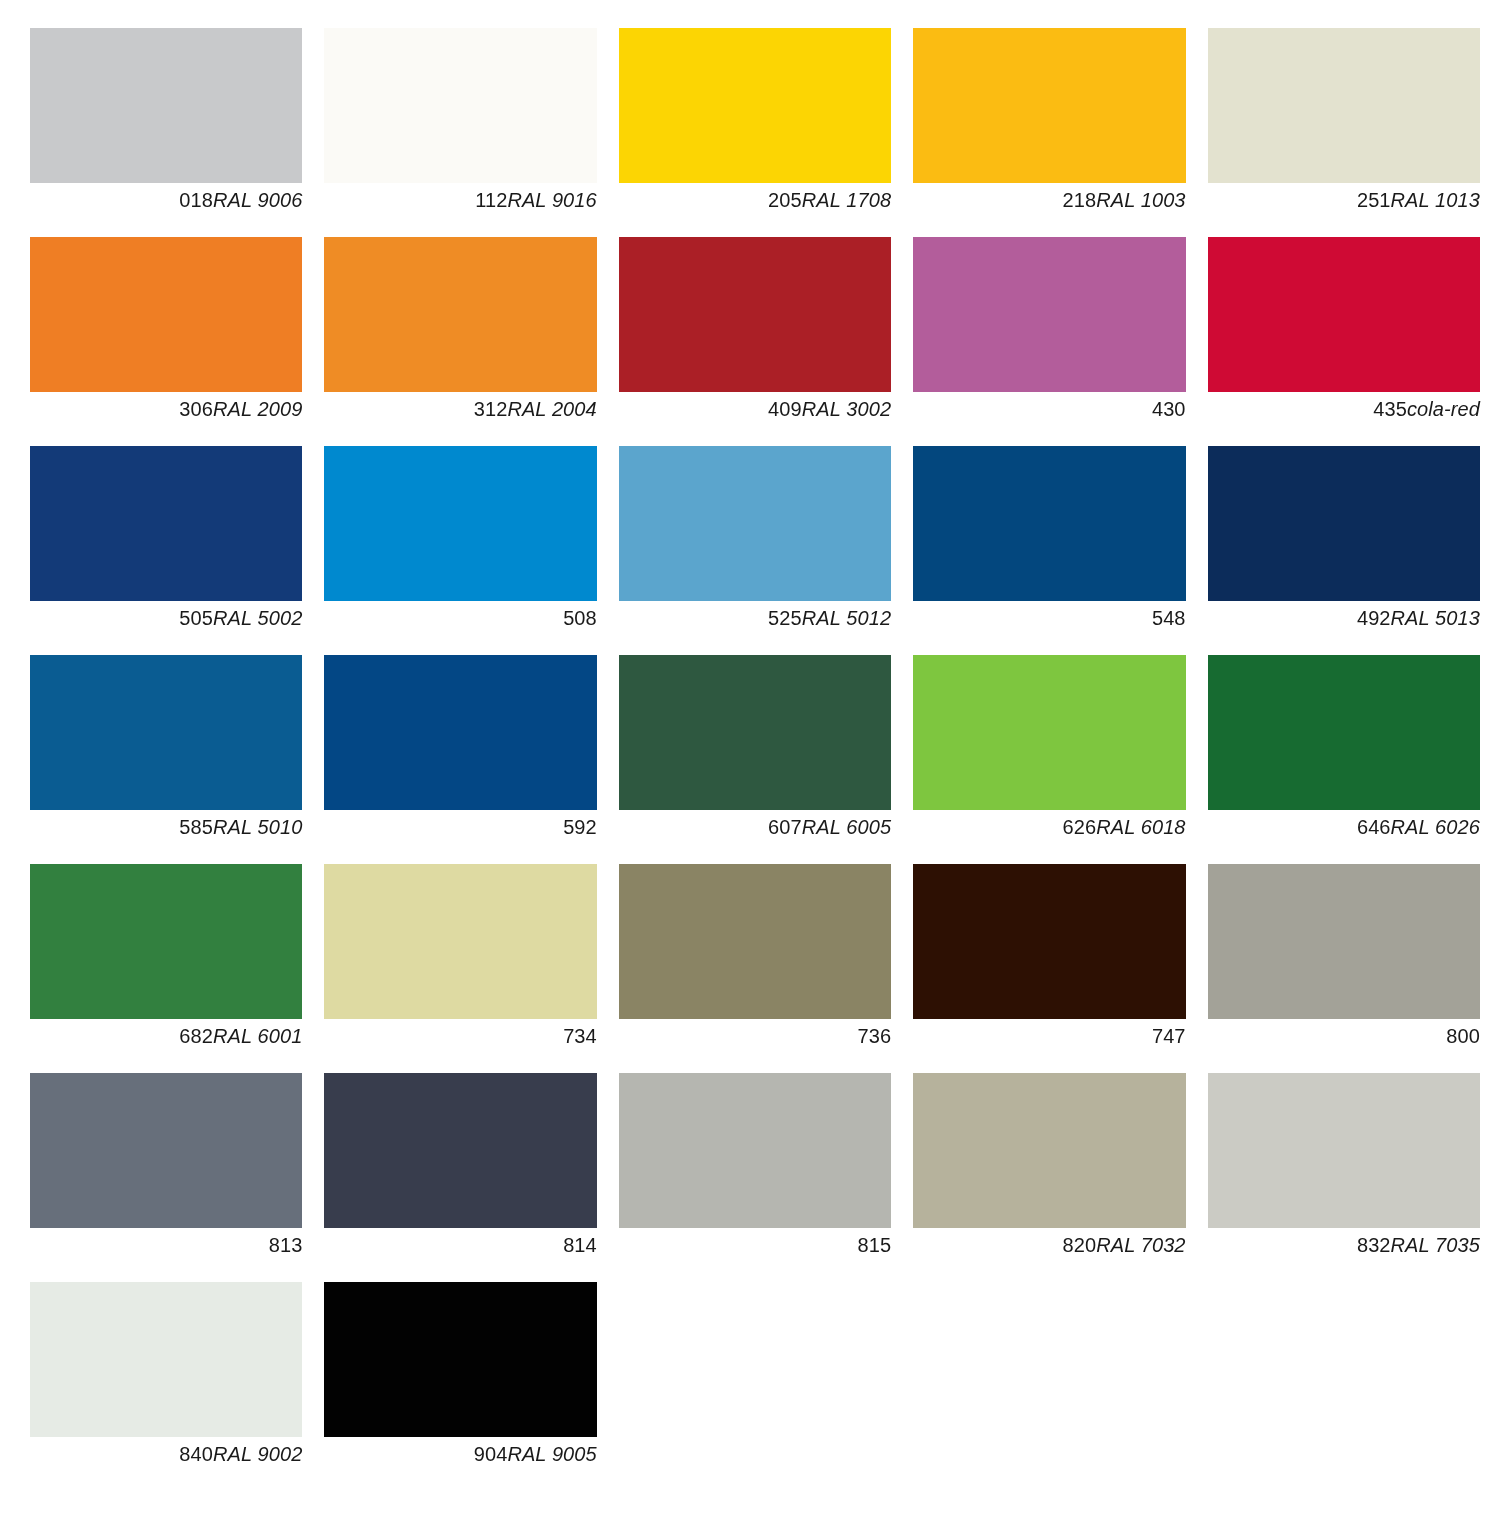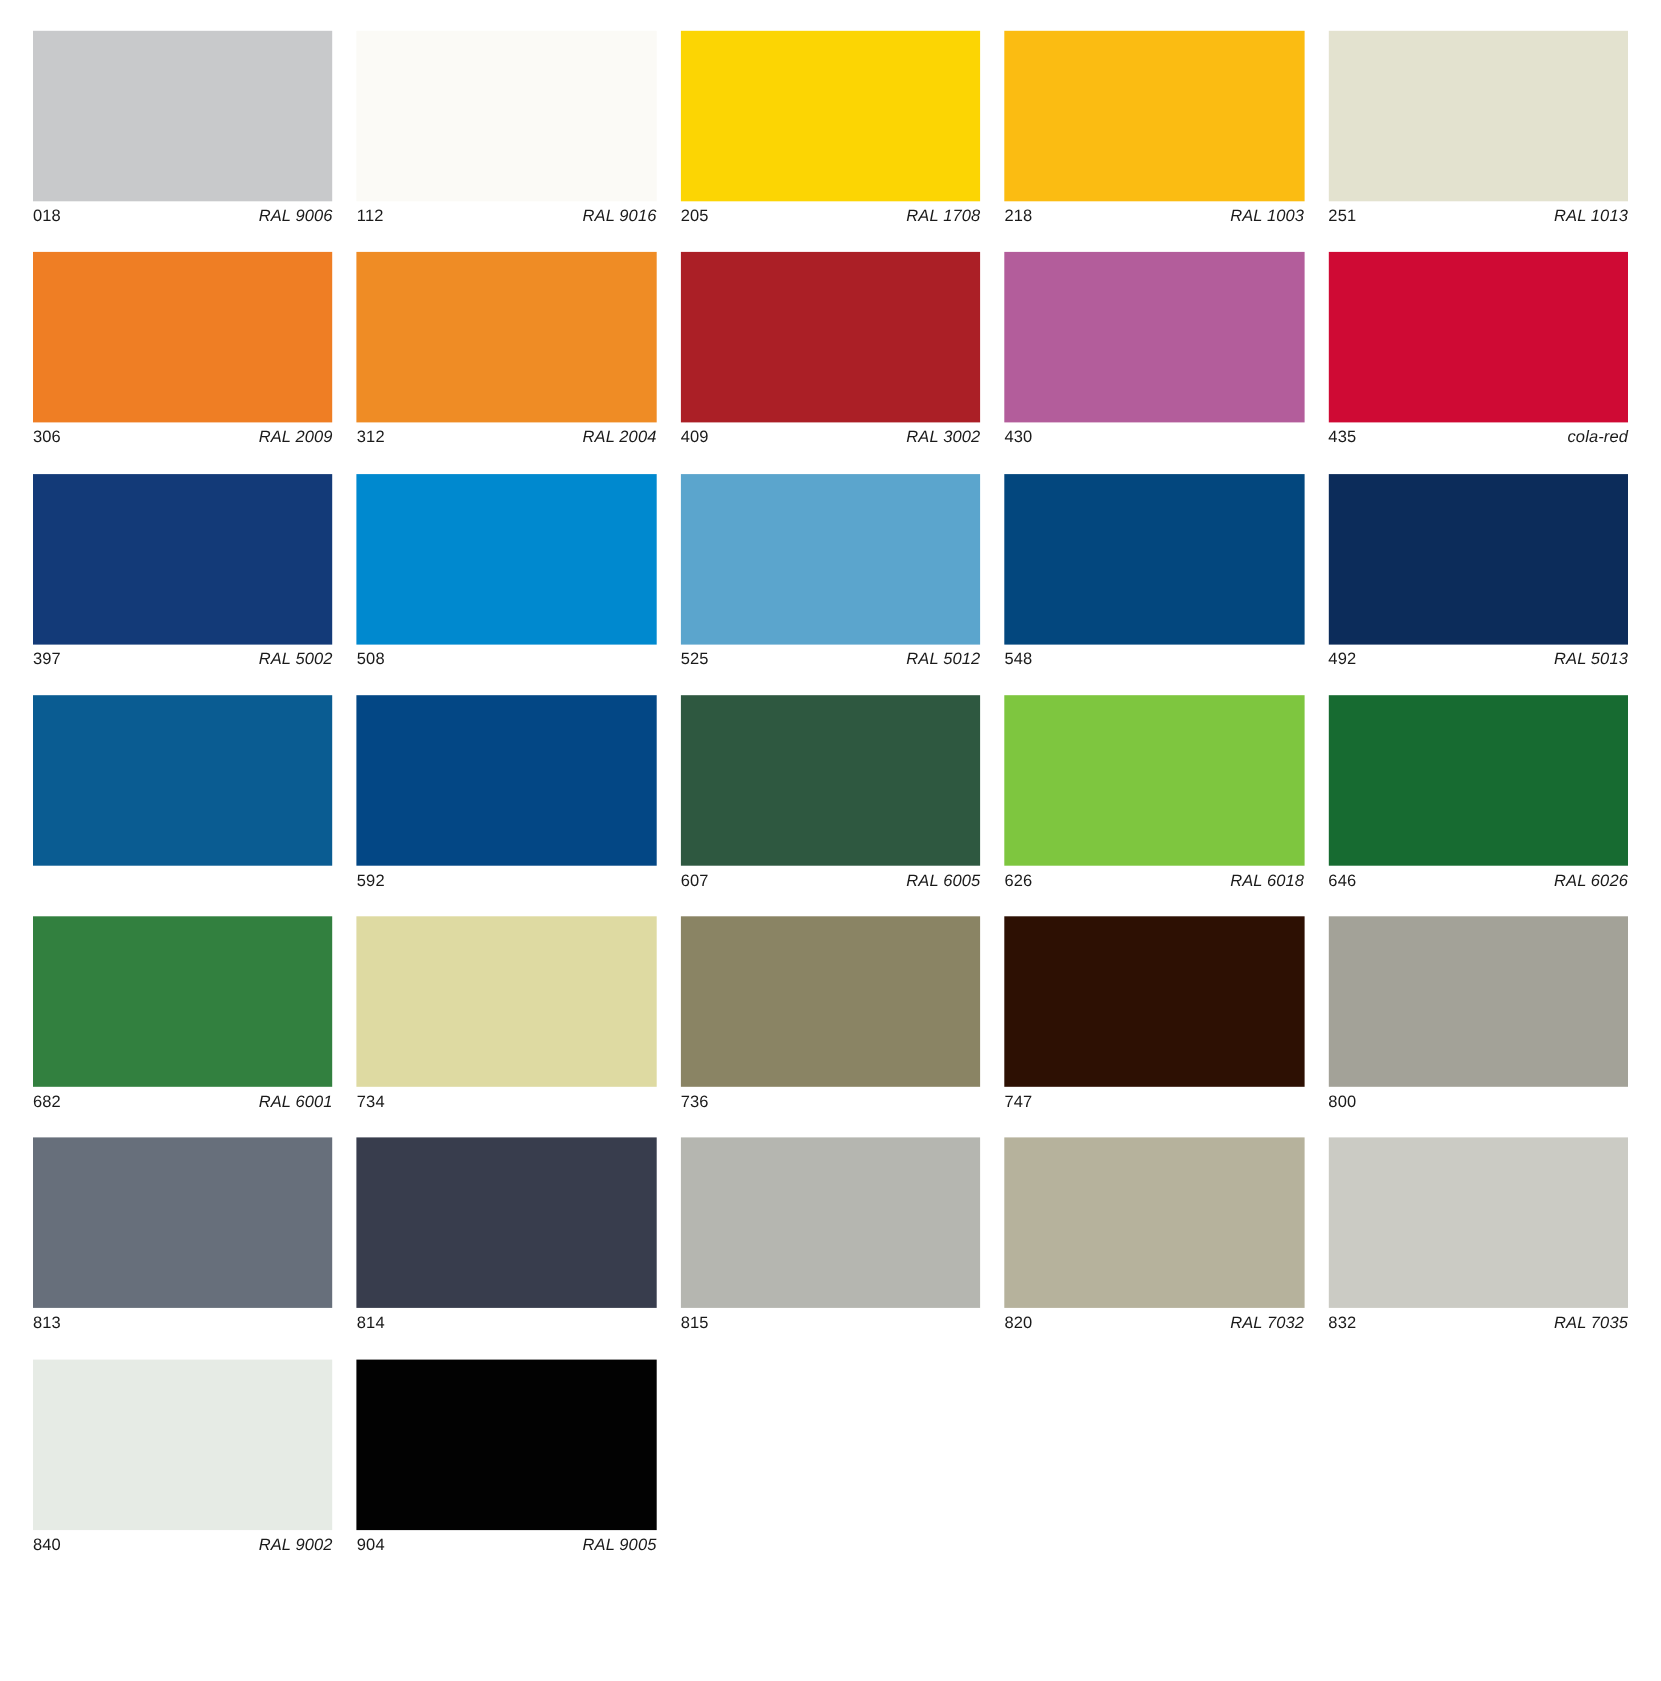--- a/index.html
+++ b/index.html
@@ -26,23 +26,23 @@
   .swatch-cell {
     margin-bottom: 21px;
   }
   .swatch-chip {
     width: 100%;
     height: 155px;
     display: block;
   }
   .swatch-label {
     display: flex;
-    justify-content: space-between;
+    justify-content: flex-end;
     align-items: baseline;
-    font-size: 15px;
+    font-size: 20px;
     line-height: 1.55;
     padding-top: 2px;
     letter-spacing: 0.1px;
     white-space: nowrap;
   }
   .swatch-code {
     text-align: left;
   }
   .swatch-ral {
     text-align: right;
@@ -121,21 +121,21 @@
       <div class="swatch-cell">
         <div class="swatch-chip" style="background-color: rgb(207, 10, 52);"></div>
         <div class="swatch-label">
           <span class="swatch-code">435</span>
           <span class="swatch-ral">cola-red</span>
         </div>
       </div>
       <div class="swatch-cell">
         <div class="swatch-chip" style="background-color: rgb(19, 58, 120);"></div>
         <div class="swatch-label">
-          <span class="swatch-code">397</span>
+          <span class="swatch-code">505</span>
           <span class="swatch-ral">RAL 5002</span>
         </div>
       </div>
       <div class="swatch-cell">
         <div class="swatch-chip" style="background-color: rgb(0, 137, 207);"></div>
         <div class="swatch-label">
           <span class="swatch-code">508</span>
           <span class="swatch-ral"></span>
         </div>
       </div>
@@ -155,20 +155,24 @@
       </div>
       <div class="swatch-cell">
         <div class="swatch-chip" style="background-color: rgb(12, 44, 90);"></div>
         <div class="swatch-label">
           <span class="swatch-code">492</span>
           <span class="swatch-ral">RAL 5013</span>
         </div>
       </div>
       <div class="swatch-cell">
         <div class="swatch-chip" style="background-color: rgb(10, 92, 146);"></div>
+        <div class="swatch-label">
+          <span class="swatch-code">585</span>
+          <span class="swatch-ral">RAL 5010</span>
+        </div>
       </div>
       <div class="swatch-cell">
         <div class="swatch-chip" style="background-color: rgb(3, 71, 133);"></div>
         <div class="swatch-label">
           <span class="swatch-code">592</span>
           <span class="swatch-ral"></span>
         </div>
       </div>
       <div class="swatch-cell">
         <div class="swatch-chip" style="background-color: rgb(46, 88, 64);"></div>

